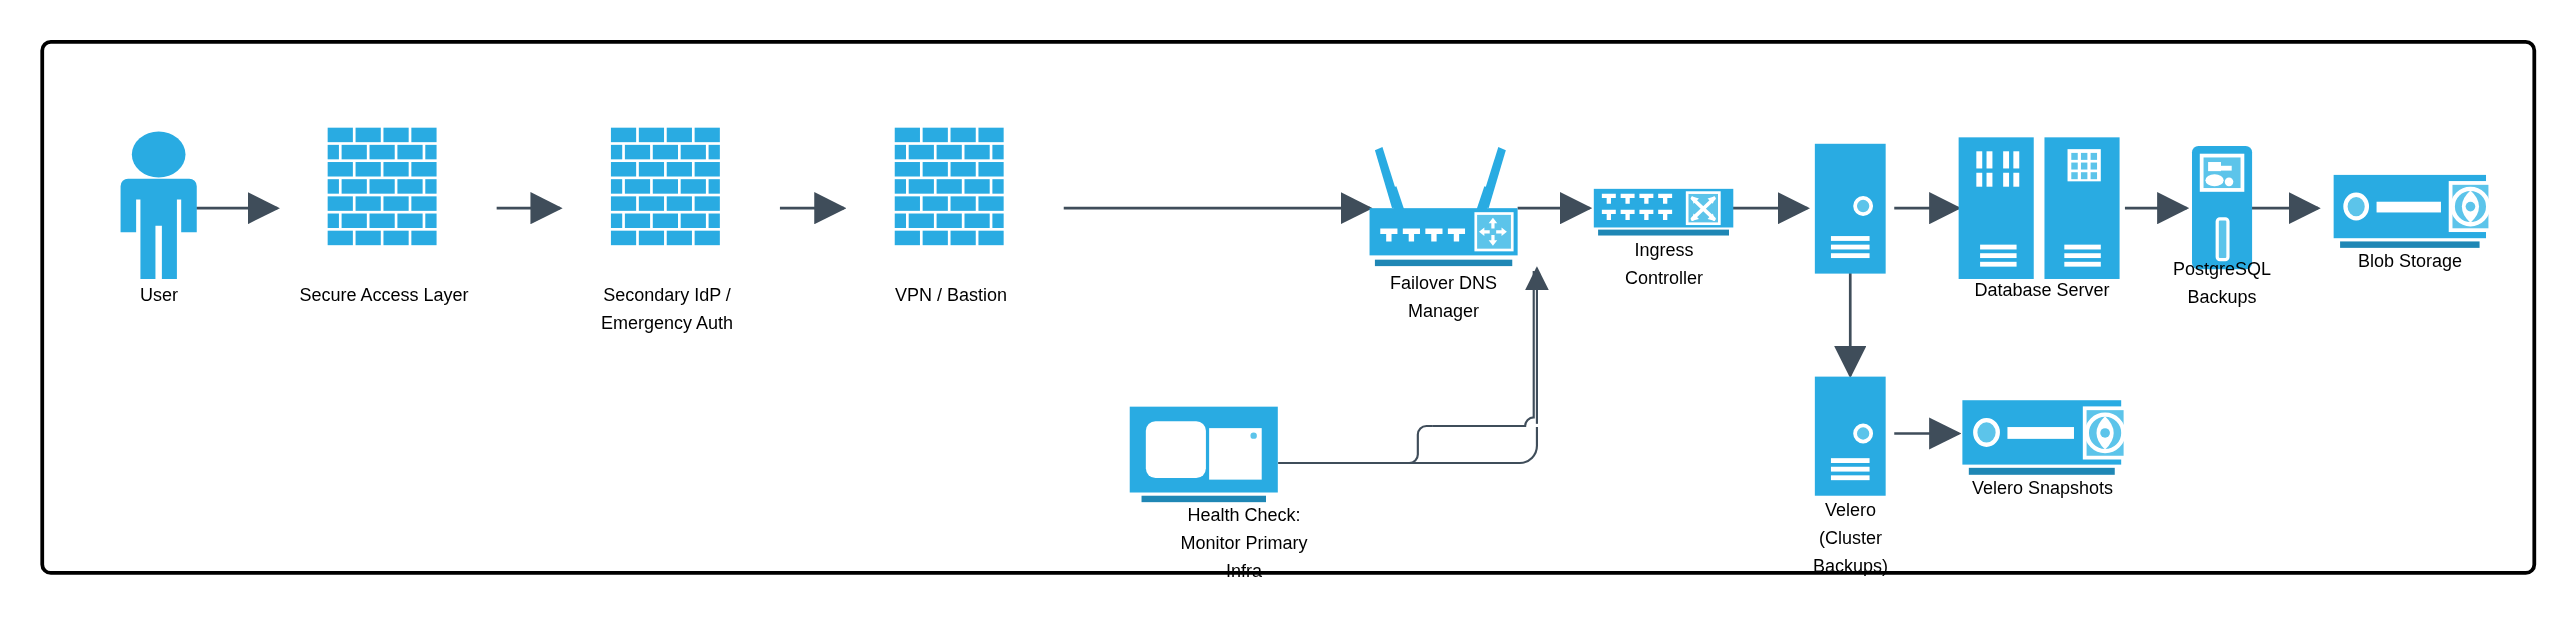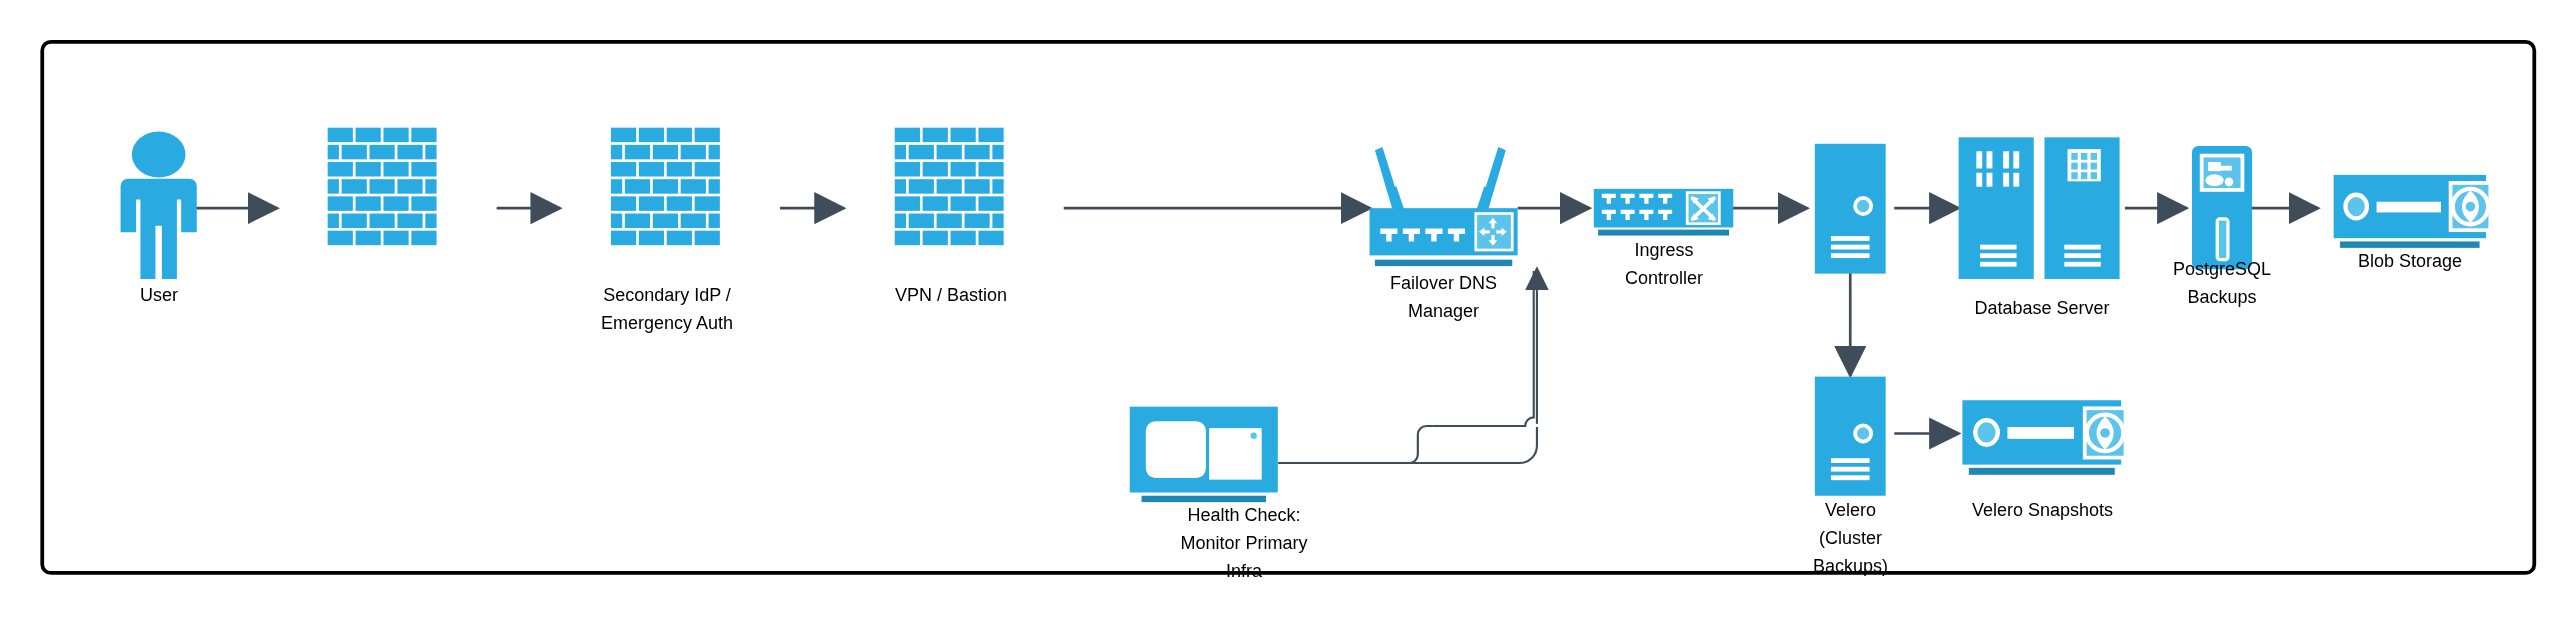--- a/index.html
+++ b/index.html
@@ -320,44 +320,45 @@
         <circle cx="118" cy="-1" r="34" fill="none" stroke="#ffffff" stroke-width="8"></circle>
         <path d="M 118 -32 q -16 15 -16 31 q 0 16 16 31 q 16 -15 16 -31 q 0 -16 -16 -31 z" fill="#ffffff"></path>
         <circle cx="118" cy="-1" r="9" fill="#5cc4ea"></circle>
       </g>
       <rect x="-136" y="64" width="272" height="13" fill="#1f87b5"></rect>
     </g>
   </svg>
 
   <div class="lbl" style="left:89px;top:281px;width:140px;">User</div>
 
+  <div class="lbl" style="left:258px;top:281px;width:252px;">Secure Access Layer</div>
 
   <div class="lbl" style="left:541px;top:281px;width:252px;">Secondary IdP /
 Emergency Auth</div>
 
   <div class="lbl" style="left:825px;top:281px;width:252px;">VPN / Bastion</div>
 
   <div class="lbl" style="left:1328px;top:269px;width:231px;text-align:center;">Failover DNS
 Manager</div>
 
   <div class="lbl" style="left:1562px;top:236px;width:204px;">Ingress
 Controller</div>
 
 
-  <div class="lbl" style="left:1924px;top:294px;width:236px;">Database Server</div>
+  <div class="lbl" style="left:1924px;top:276px;width:236px;">Database Server</div>
 
   <div class="lbl" style="left:2131px;top:255px;width:182px;">PostgreSQL
 Backups</div>
 
   <div class="lbl" style="left:2308px;top:247px;width:204px;">Blob Storage</div>
 
   <div class="lbl" style="left:1126px;top:501px;width:236px;">Health Check:
 Monitor Primary
 Infra</div>
 
   <div class="lbl" style="left:1762px;top:496px;width:177px;">Velero
 (Cluster
 Backups)</div>
 
-  <div class="lbl" style="left:1919px;top:496px;width:247px;">Velero Snapshots</div>
+  <div class="lbl" style="left:1919px;top:474px;width:247px;">Velero Snapshots</div>
 
 </div>
 
 
 </body></html>

